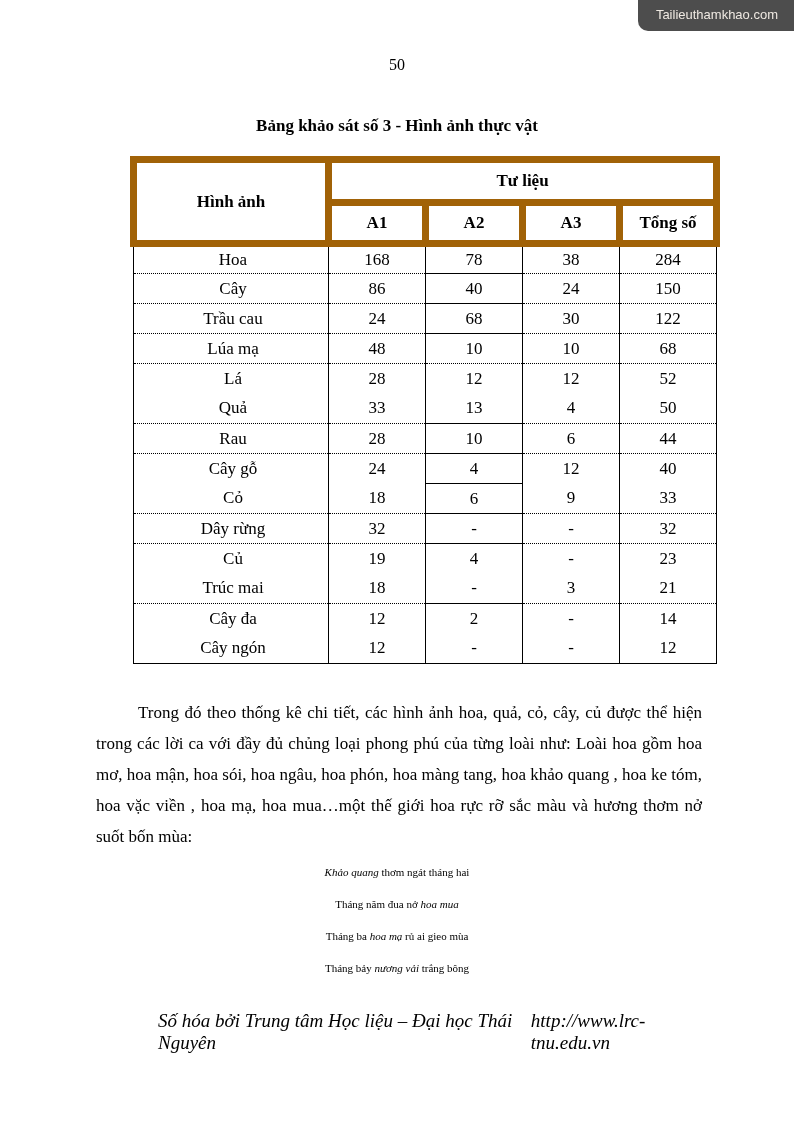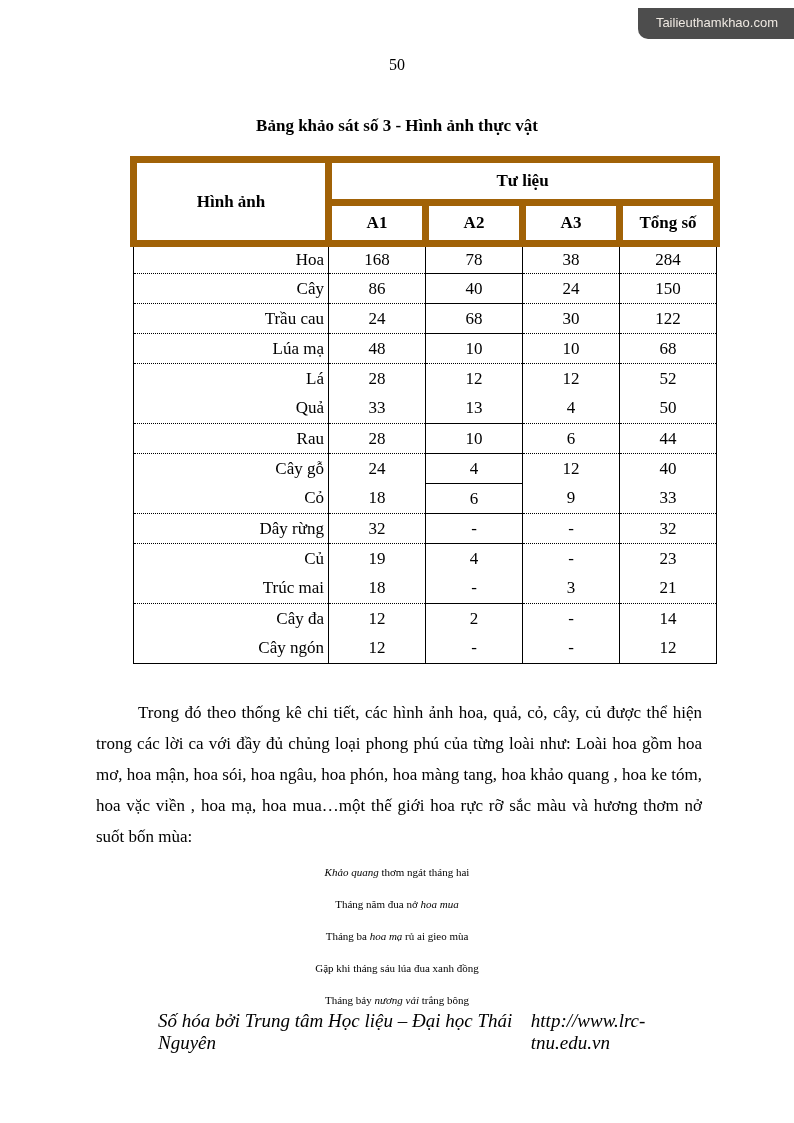--- a/index.html
+++ b/index.html
@@ -8,21 +8,21 @@
   .page {
     width: 794px; height: 1123px;
     background: #ffffff;
     position: relative;
     margin: 0 auto;
     font-family: "Liberation Serif", "DejaVu Serif", serif;
     color: #000;
     overflow: hidden;
   }
   .watermark {
-    position: absolute; top: 8px; right: 0;
+    position: absolute; top: 0; right: 0;
     background: #4d4d4d; color: #efe9e2;
     font-family: "Liberation Sans", "DejaVu Sans", sans-serif;
     font-size: 13px;
     padding: 7px 16px 9px 18px;
     border-bottom-left-radius: 10px;
   }
   .page-number { text-align: center; padding-top: 56px; font-size: 16px; }
   .doc-title { text-align: center; font-weight: bold; font-size: 17px; margin: 42px 0 0 0; }
 
   table.survey {
@@ -43,21 +43,21 @@
   }
   .survey thead th.group-head { padding: 8px 4px; }
   .survey tbody td {
     border-left: 1px solid #000;
     border-right: 1px solid #000;
     border-bottom: 1px dotted #000;
     text-align: center;
     padding: 3px 4px;
     height: 30px;
   }
-  .survey tbody td.label-cell { text-align: right; padding-left: 8px; }
+  .survey tbody td.label-cell { text-align: center; padding-left: 8px; }
   .survey tbody tr.no-sep td { border-bottom: none; }
   .survey tbody td.a2-box { border: 1px solid #000; }
 
   .body-text {
     margin: 33px 92px 4px 96px;
     font-size: 17px;
     line-height: 31px;
     text-align: justify;
     text-indent: 42px;
   }
@@ -203,21 +203,20 @@
         </tr>
       </tbody>
   </table>
 
   <p class="body-text">Trong đó theo thống kê chi tiết, các hình ảnh hoa, quả, cỏ, cây, củ được thể hiện trong các lời ca với đầy đủ chủng loại phong phú của từng loài như: Loài hoa gồm hoa mơ, hoa mận, hoa sói, hoa ngâu, hoa phón, hoa màng tang, hoa khảo quang , hoa ke tóm, hoa vặc viền , hoa mạ,  hoa mua…một thế giới hoa rực rỡ sắc màu và hương thơm nở suốt bốn mùa:</p>
 
   <div class="verses">
       <p class="verse"><span class="it">Khảo quang</span><span> thơm ngát tháng hai</span></p>
       <p class="verse"><span>Tháng năm đua nở </span><span class="it">hoa mua</span></p>
       <p class="verse"><span>Tháng ba </span><span class="it">hoa mạ</span><span> rủ ai gieo mùa</span></p>
-      <p class="verse"><span>Gặp khi tháng sáu lúa đua xanh đồng</span></p>
       <p class="verse"><span>Tháng bảy </span><span class="it">nương vải</span><span> trắng bông</span></p>
     </div>
 
   <div class="footer">
     <span>Số hóa bởi Trung tâm Học liệu – Đại học Thái Nguyên</span>
     <span>http://www.lrc-tnu.edu.vn</span>
   </div>
 
 </div>
 

